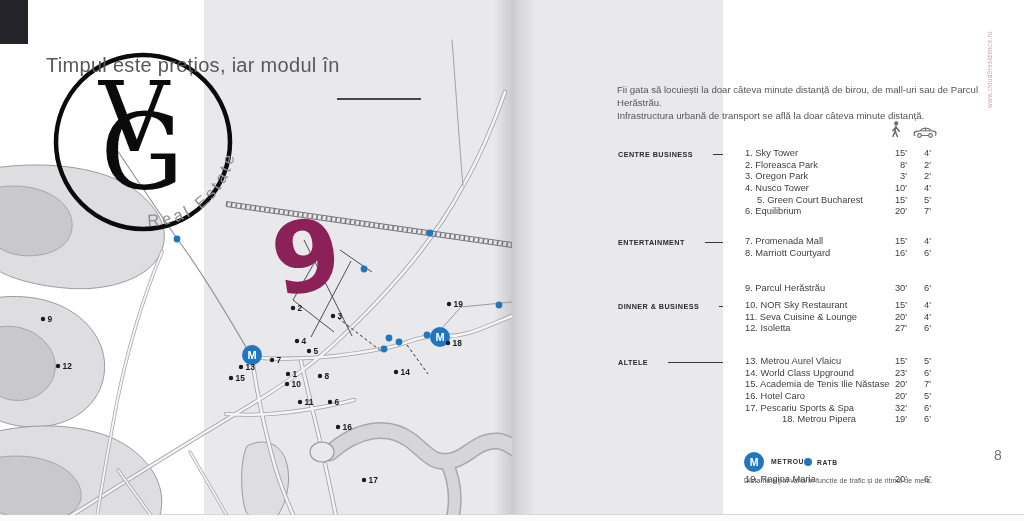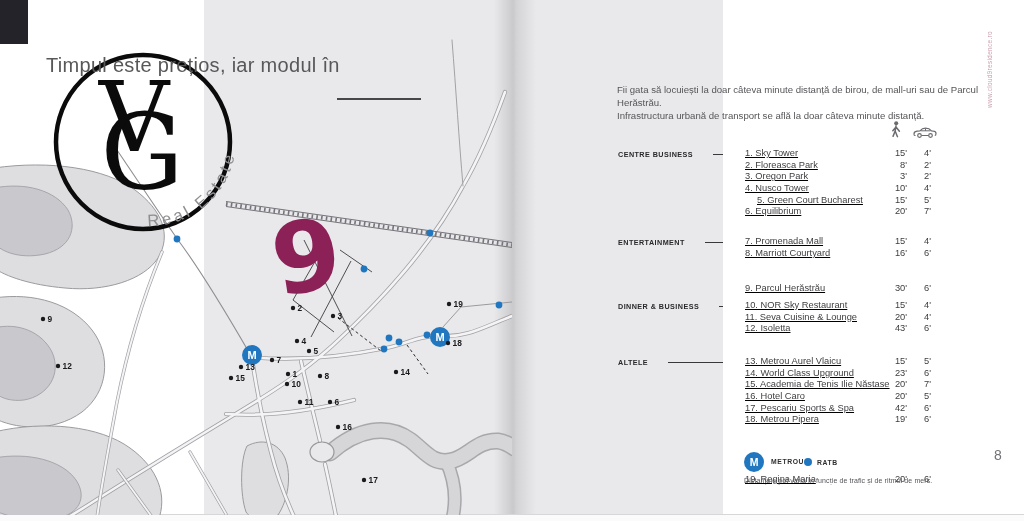--- a/index.html
+++ b/index.html
@@ -22,21 +22,21 @@
 
   
   svg.map{position:absolute;left:0;top:0;z-index:2;}
 
   
   .intro{position:absolute;left:617px;top:83px;width:385px;color:#56565a;font-size:9.6px;line-height:13px;}
   .col-icon{position:absolute;}
   .section-label{position:absolute;left:618px;width:105px;display:flex;align-items:center;gap:20px;}
   .section-label span{font-size:7.2px;font-weight:bold;letter-spacing:.45px;color:#29292b;white-space:nowrap;}
   .section-label .rule{flex:1;height:1.2px;background:#39393c;}
-  .sec-items{position:absolute;left:745px;width:190px;text-decoration:underline;}
+  .sec-items{position:absolute;left:745px;width:190px;}
   .row{position:relative;height:11.65px;font-size:9.3px;line-height:11.65px;color:#3e3e41;white-space:nowrap;}
   .row .wk{position:absolute;right:28px;top:0;width:34px;text-align:right;}
   .row .dv{position:absolute;right:4px;top:0;width:24px;text-align:right;}
 
   
   .legend-metro{position:absolute;left:744px;top:452px;width:20px;height:20px;border-radius:50%;
     background:#2077bf;color:#fff;font-size:10.5px;font-weight:bold;display:flex;align-items:center;justify-content:center;}
   .legend-metro-label{position:absolute;left:771px;top:458px;font-size:6.8px;font-weight:bold;letter-spacing:.6px;color:#2e2e31;}
   .legend-ratb-dot{position:absolute;left:804px;top:458px;width:8px;height:8px;border-radius:50%;background:#2077bf;}
   .legend-ratb-label{position:absolute;left:817px;top:458.5px;font-size:6.8px;font-weight:bold;letter-spacing:.6px;color:#2e2e31;}
@@ -277,33 +277,33 @@
       <div class="row" style="height: 11.65px;"><span>8. Marriott Courtyard</span><span class="wk">16'</span><span class="dv">6'</span></div>
       <div class="row" style="height: 11.65px; margin-top: 24px;"><span>9. Parcul Herăstrău</span><span class="wk">30'</span><span class="dv">6'</span></div>
     </div>
     <div class="section-label" style="top: 302px;">
       <span>DINNER &amp; BUSINESS</span>
       <i class="rule"></i>
     </div>
     <div class="sec-items" style="top: 300px;">
       <div class="row" style="height: 11.65px;"><span>10. NOR Sky Restaurant</span><span class="wk">15'</span><span class="dv">4'</span></div>
       <div class="row" style="height: 11.65px;"><span>11. Seva Cuisine &amp; Lounge</span><span class="wk">20'</span><span class="dv">4'</span></div>
-      <div class="row" style="height: 11.65px;"><span>12. Isoletta</span><span class="wk">43'</span><span class="dv">6'</span></div>
+      <div class="row" style="height: 11.65px;"><span>12. Isoletta</span><span class="wk">27'</span><span class="dv">6'</span></div>
     </div>
     <div class="section-label" style="top: 358px;">
       <span>ALTELE</span>
       <i class="rule"></i>
     </div>
     <div class="sec-items" style="top: 356px;">
       <div class="row" style="height: 11.65px;"><span>13. Metrou Aurel Vlaicu</span><span class="wk">15'</span><span class="dv">5'</span></div>
       <div class="row" style="height: 11.65px;"><span>14. World Class Upground</span><span class="wk">23'</span><span class="dv">6'</span></div>
       <div class="row" style="height: 11.65px;"><span>15. Academia de Tenis Ilie Năstase</span><span class="wk">20'</span><span class="dv">7'</span></div>
       <div class="row" style="height: 11.65px;"><span>16. Hotel Caro</span><span class="wk">20'</span><span class="dv">5'</span></div>
-      <div class="row" style="height: 11.65px;"><span>17. Pescariu Sports &amp; Spa</span><span class="wk">42'</span><span class="dv">6'</span></div>
-      <div class="row" style="height: 11.65px;"><span>18. Metrou Pipera</span><span class="wk">19'</span><span class="dv">6'</span></div>
+      <div class="row" style="height: 11.65px;"><span>17. Pescariu Sports &amp; Spa</span><span class="wk">32'</span><span class="dv">6'</span></div>
+      <div class="row" style="height: 11.65px; margin-left: 37px;"><span>18. Metrou Pipera</span><span class="wk">19'</span><span class="dv">6'</span></div>
       <div class="row" style="height: 11.65px; margin-top: 48px;"><span>19. Regina Maria</span><span class="wk">20'</span><span class="dv">6'</span></div>
     </div>
   </div>
 
 <div class="legend-metro">
     <span>M</span>
   </div>
 <div class="legend-metro-label">METROU</div>
 <div class="legend-ratb-dot"></div>
 <div class="legend-ratb-label">RATB</div>

